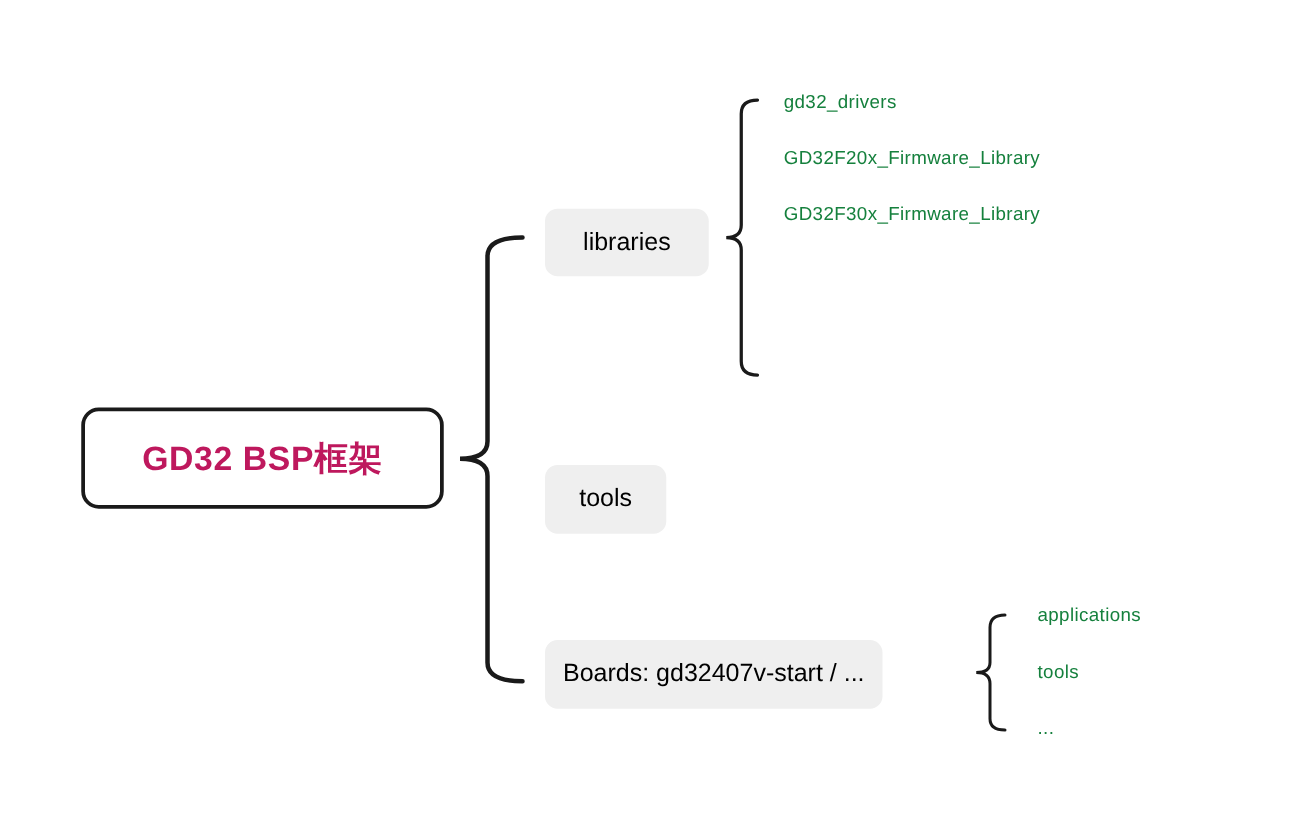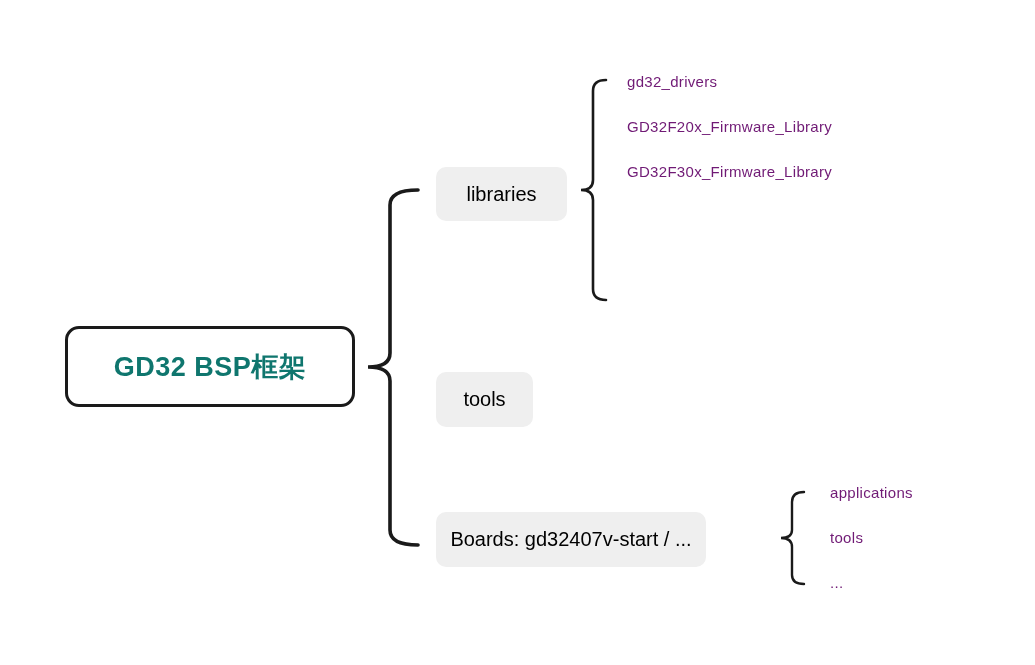--- a/index.html
+++ b/index.html
@@ -28,21 +28,21 @@
     box-sizing: border-box;
     background: #ffffff;
     border: 3px solid #1a1a1a;
     border-radius: 14px;
     display: flex;
     align-items: center;
     justify-content: center;
     font-size: 27px;
     font-weight: 700;
     letter-spacing: 0.5px;
-    color: #0f766e;
+    color: #be185d;
   }
   .branch-node {
     position: absolute;
     box-sizing: border-box;
     background: #efefef;
     border-radius: 10px;
     display: flex;
     align-items: center;
     justify-content: center;
     font-size: 20px;
@@ -57,21 +57,21 @@
     display: flex;
     flex-direction: column;
     gap: 23px;
   }
   .leaf-list-libraries { left: 627px; top: 71px; }
   .leaf-list-boards    { left: 830px; top: 482px; }
   .leaf-item {
     height: 22px;
     line-height: 22px;
     font-size: 15px;
-    color: #701a75;
+    color: #15803d;
     letter-spacing: 0.3px;
     white-space: nowrap;
   }
 </style>
 </head>
 <body>
 
 <div class="canvas">
 
   <svg class="brace-layer" viewBox="0 0 1035 665" xmlns="http://www.w3.org/2000/svg" aria-hidden="true">

